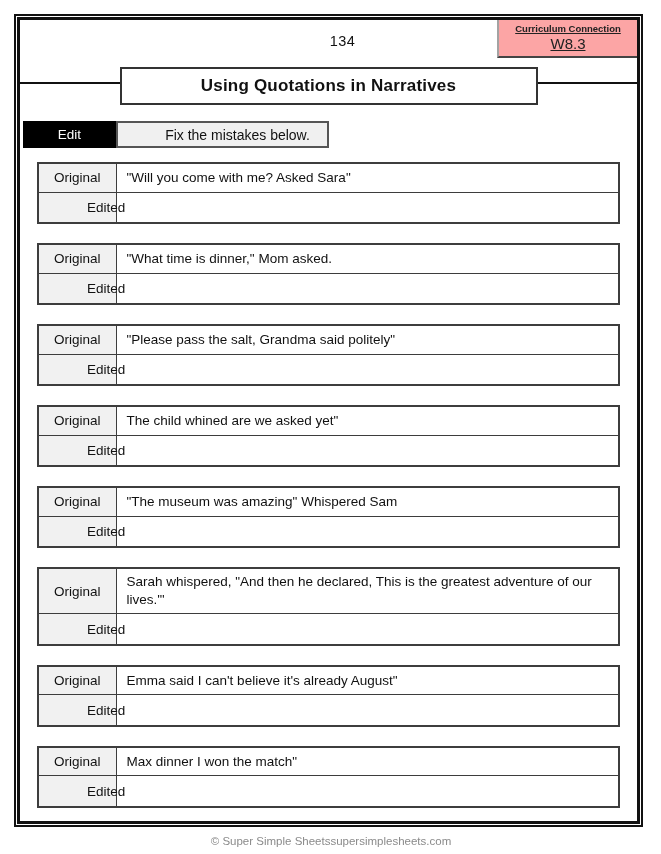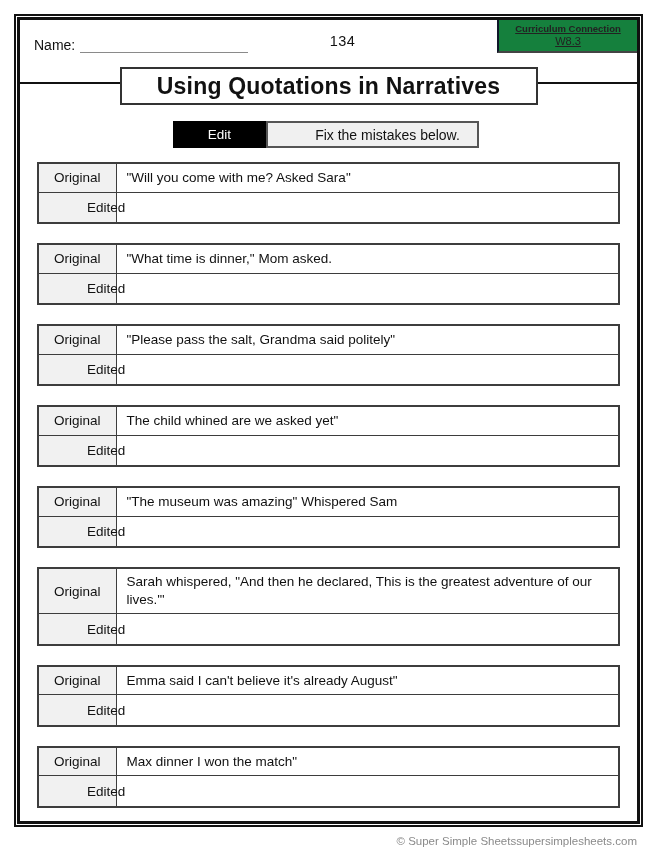--- a/index.html
+++ b/index.html
@@ -67,34 +67,34 @@
     font-size: 14.5px;
     letter-spacing: 0.5px;
     margin-left: 28px;
   }
   .curriculum-badge {
     position: absolute;
     top: 0;
     right: 0;
     width: 140px;
     padding: 3px 4px 4px 4px;
-    background: #15803d;
-    border-left: 2px solid #0f172a;
+    background: #fca5a5;
+    border-left: 2px solid #a3a3a3;
     border-bottom: 2px solid #444444;
     box-sizing: border-box;
     text-align: center;
   }
   .curriculum-title {
     font-size: 9.5px;
     font-weight: bold;
     text-decoration: underline;
     color: #222222;
   }
   .curriculum-code {
-    font-size: 11px;
+    font-size: 15px;
     color: #222222;
     margin-top: 1px;
     text-decoration: underline;
   }
   
   .title-box {
     position: absolute;
     top: 47px;
     left: 50%;
     transform: translateX(-50%);
@@ -102,31 +102,30 @@
     height: 38px;
     background: #ffffff;
     border: 2px solid #333333;
     box-sizing: border-box;
     z-index: 5;
     display: flex;
     align-items: center;
     justify-content: center;
   }
   .title-text {
-    font-size: 23px;
+    font-size: 17px;
     font-weight: bold;
     letter-spacing: 0.2px;
     white-space: nowrap;
   }
   
   .edit-bar {
     display: flex;
     margin: 37px 8px 0 3px;
     height: 27px;
-    justify-content: center;
   }
   .edit-label {
     width: 93px;
     background: #000000;
     color: #ffffff;
     font-size: 13.5px;
     display: flex;
     align-items: center;
     justify-content: center;
   }
@@ -170,38 +169,34 @@
   }
   tr.row-original td { height: 29px; }
   tr.row-edited td { height: 31px; padding-left: 48px; }
   
   .footer {
     position: absolute;
     left: 25px;
     right: 24px;
     top: 835px;
     display: flex;
-    justify-content: flex-end;
+    justify-content: center;
     font-size: 11.5px;
     color: #8a8a8a;
   }
 </style>
 </head>
 <body>
 
 <div class="canvas">
 
   <div class="sheet-outer">
     <div class="sheet-inner">
 
       <div class="header">
-        <div class="name-group">
-          <span>Name:</span>
-          <span class="name-line"></span>
-        </div>
         <div class="page-number">134</div>
         <div class="curriculum-badge">
           <div class="curriculum-title">Curriculum Connection</div>
           <div class="curriculum-code">W8.3</div>
         </div>
       </div>
 
       <div class="title-box">
         <span class="title-text">Using Quotations in Narratives</span>
       </div>

